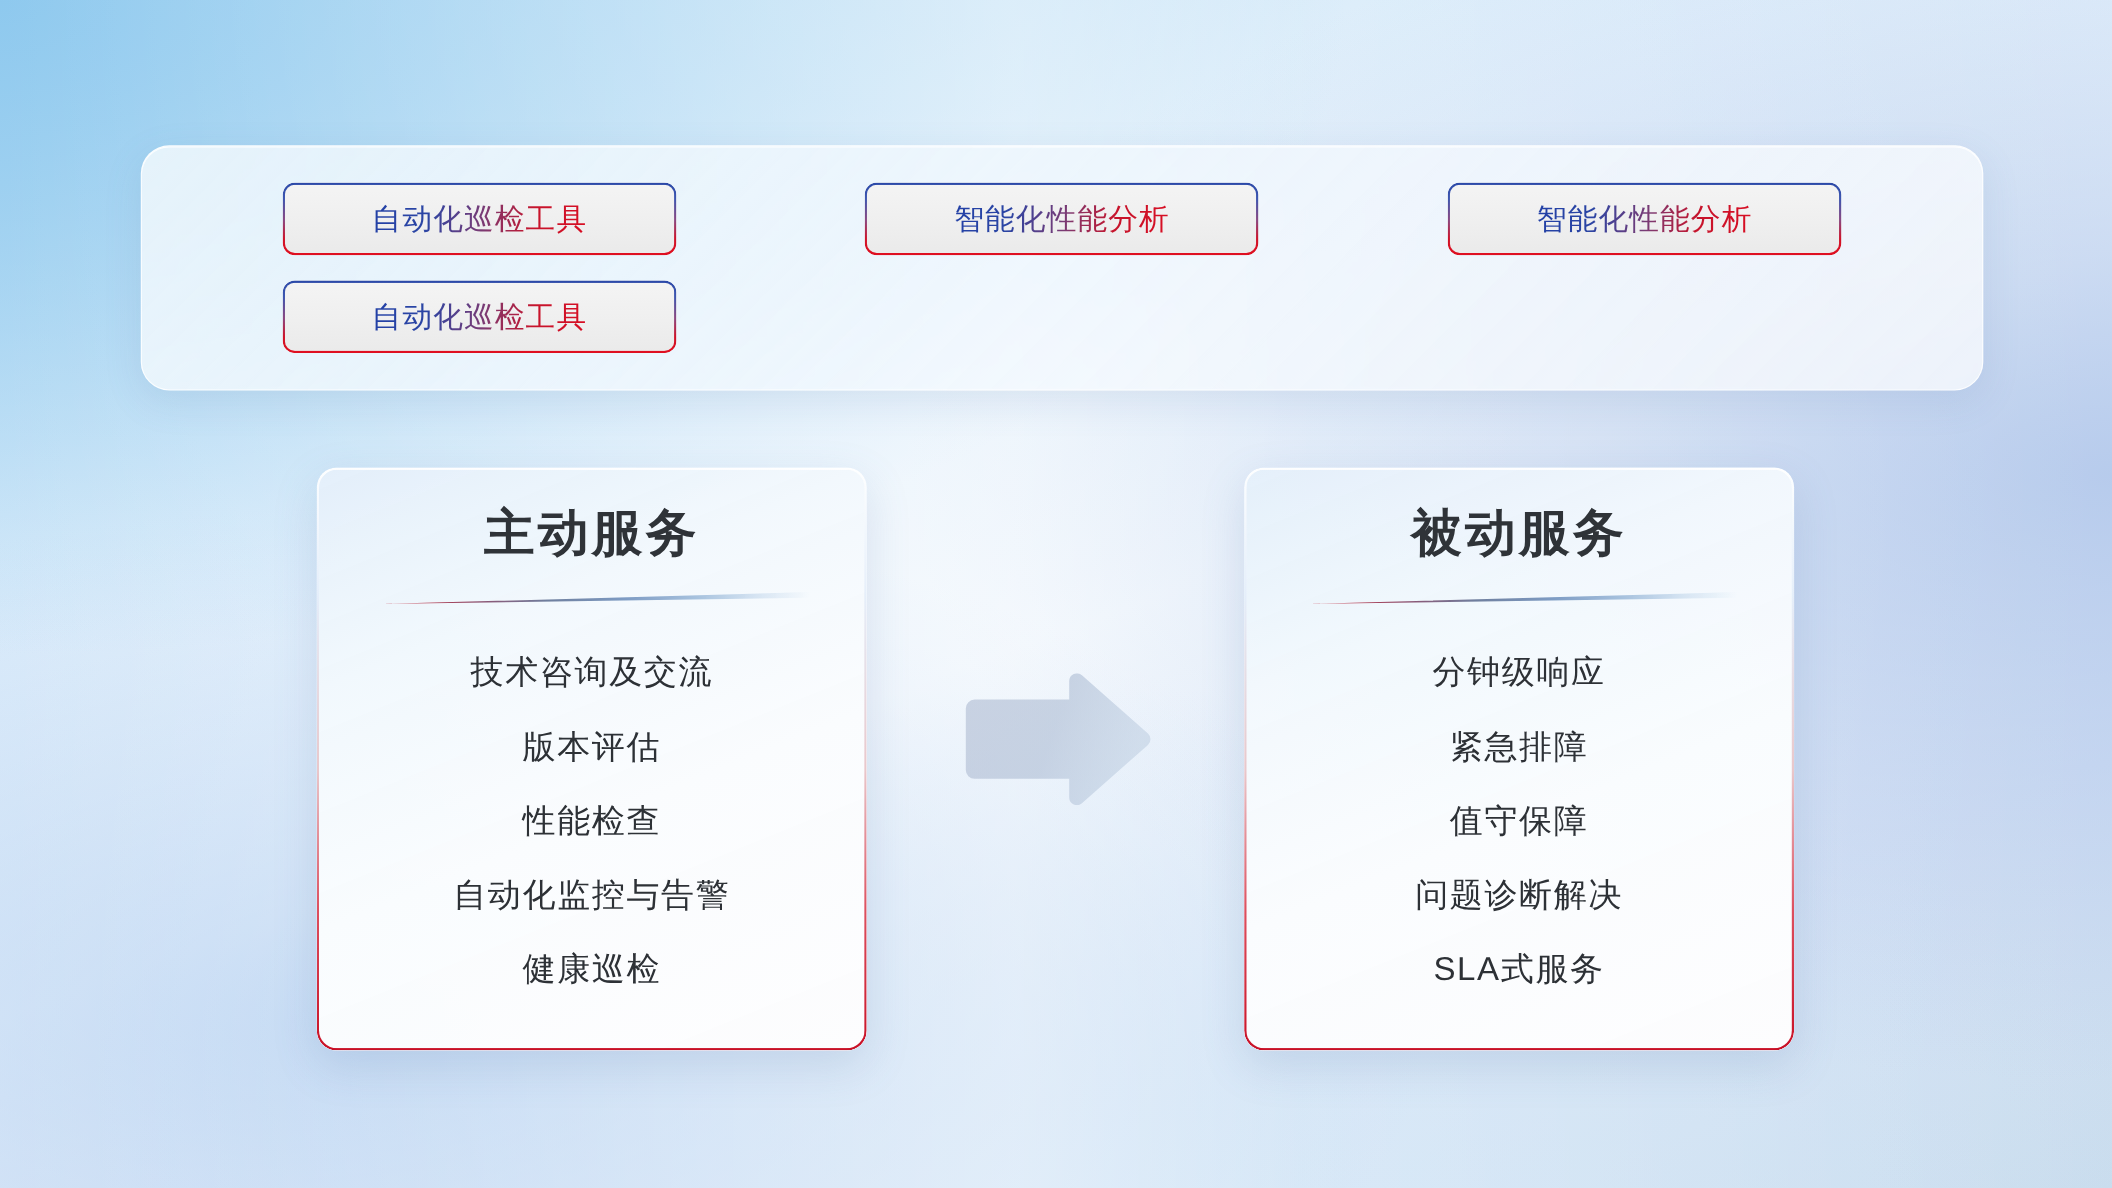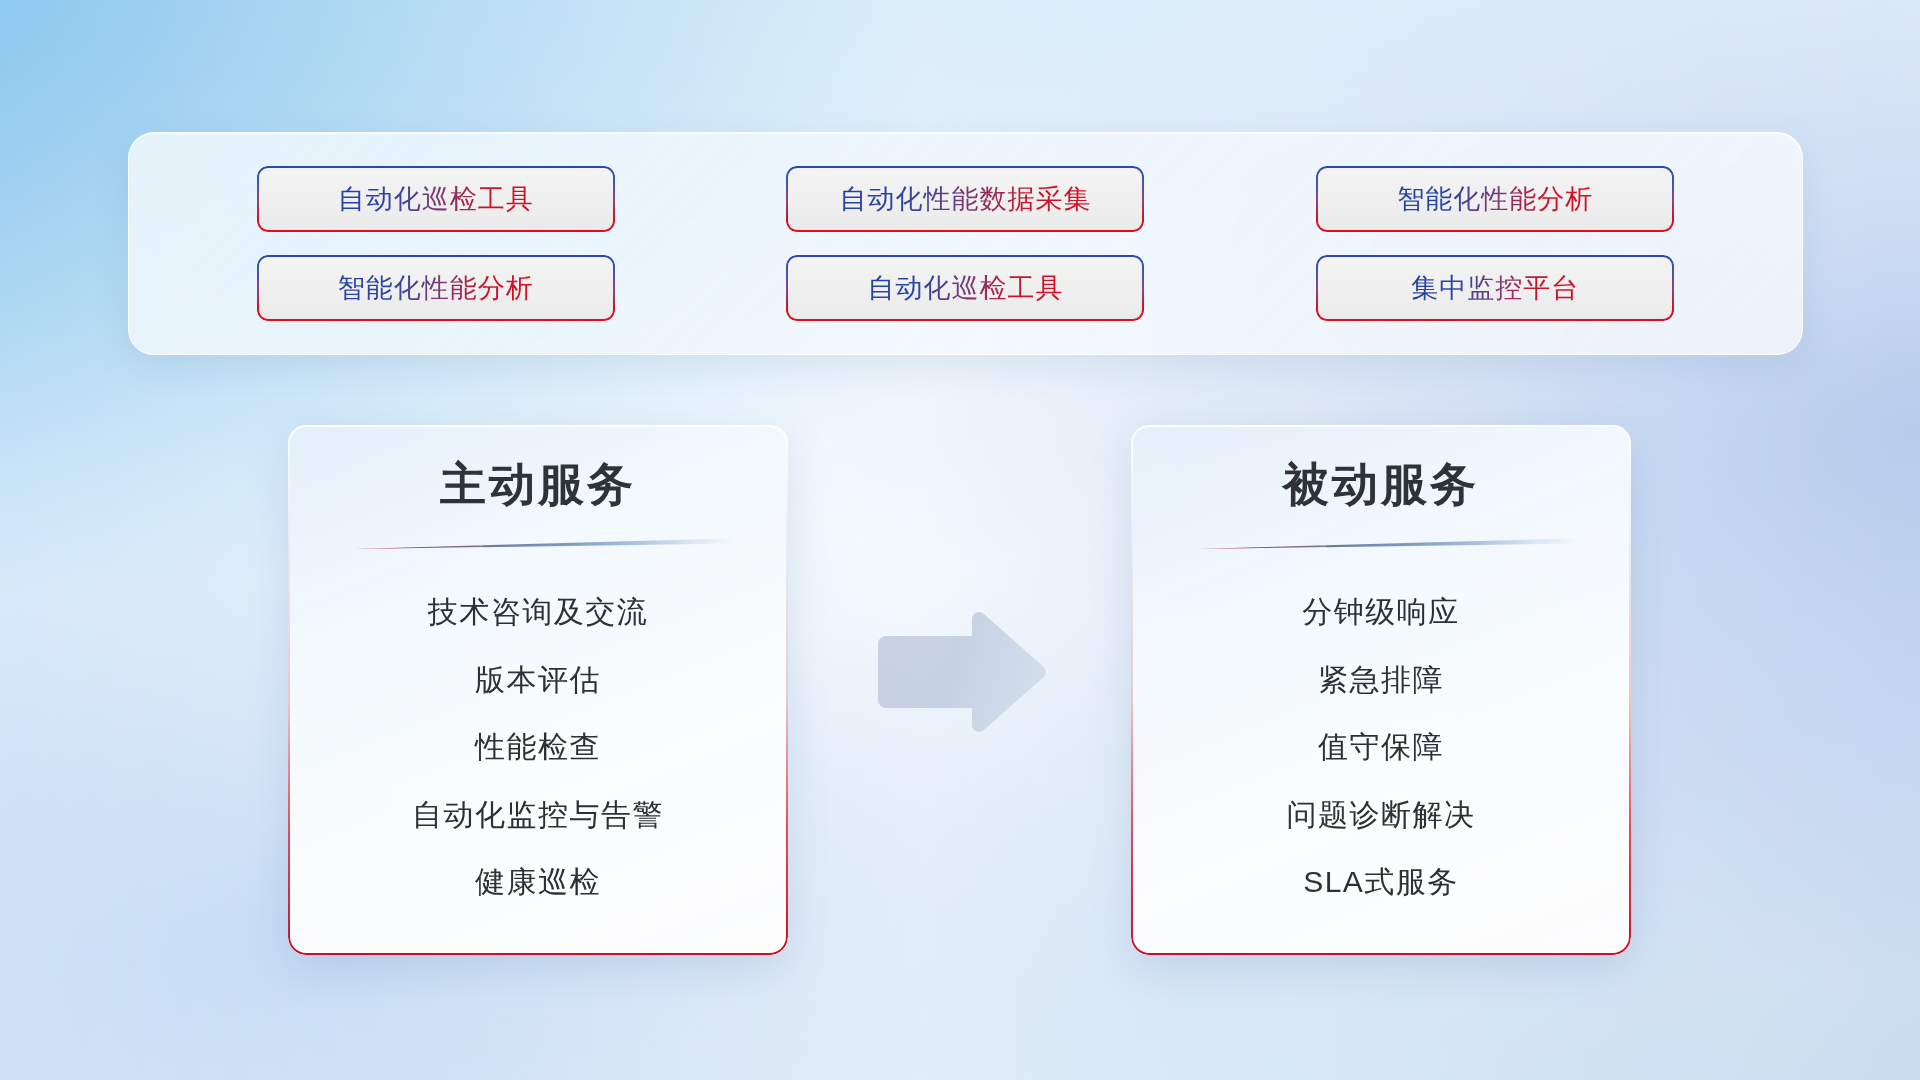--- a/index.html
+++ b/index.html
@@ -193,39 +193,33 @@
 <body>
 
 <div id="stage">
 
   <div class="top-panel">
 
     <div class="pill">
       <span class="pill-label">自动化巡检工具</span>
     </div>
 
-    <div class="pill">
-      <span class="pill-label">自动化性能数据采集</span>
-    </div>
 
     <div class="pill">
       <span class="pill-label">智能化性能分析</span>
     </div>
 
     <div class="pill">
       <span class="pill-label">智能化性能分析</span>
     </div>
 
     <div class="pill">
       <span class="pill-label">自动化巡检工具</span>
     </div>
 
-    <div class="pill">
-      <span class="pill-label">集中监控平台</span>
-    </div>
 
   </div>
 
   <div class="card" id="card-active">
     <div class="card-title">主动服务</div>
     <div class="divider">
       <div class="bar"></div>
     </div>
     <div class="card-list">
       <div class="item">技术咨询及交流</div>

